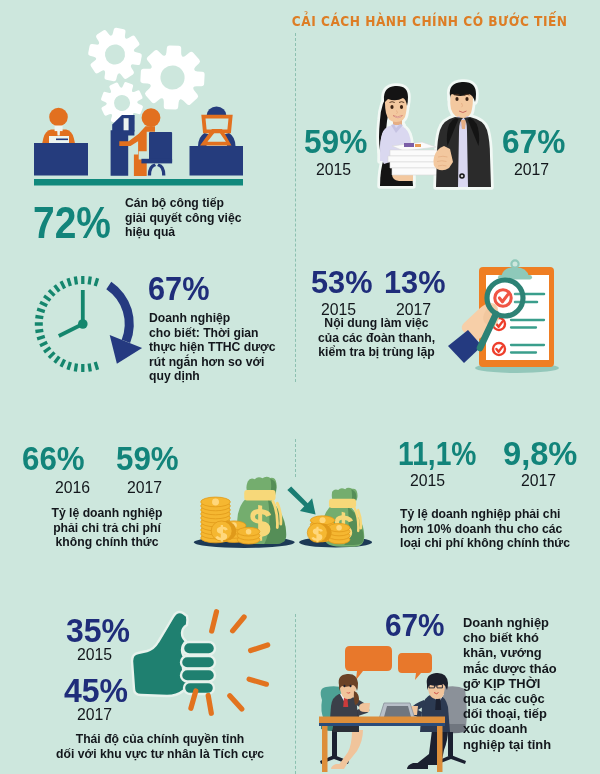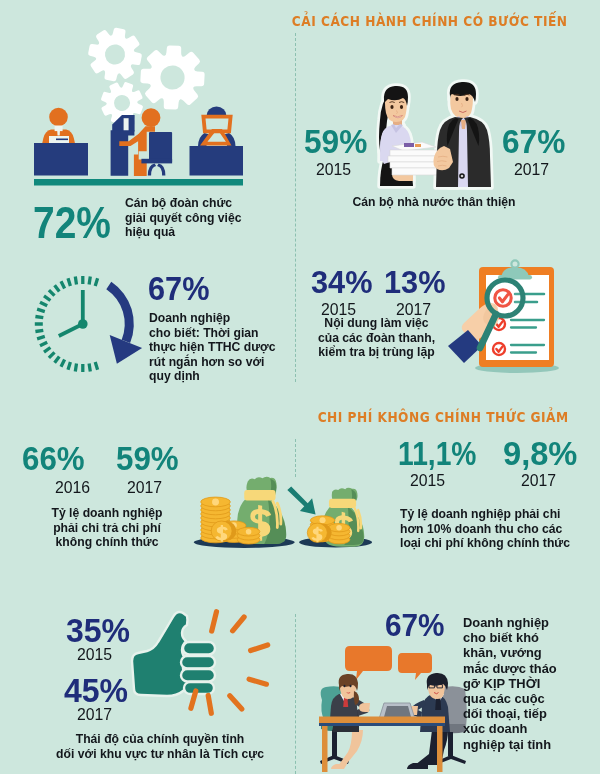--- a/index.html
+++ b/index.html
@@ -33,22 +33,20 @@
 <body>
 
 <div class="stage">
 
   <div class="vdiv" style="left:295px;top:33px;height:349px;"></div>
   <div class="vdiv" style="left:295px;top:439px;height:38px;"></div>
   <div class="vdiv" style="left:295px;top:614px;height:160px;"></div>
 
   <div class="sect-title" style="top:13.1px;">
     <span>CẢI CÁCH HÀNH CHÍNH CÓ BƯỚC TIẾN</span></div>
-  <div class="sect-title" style="top:409px;">
-    <span>CHI PHÍ KHÔNG CHÍNH THỨC GIẢM</span></div>
 
 <svg class="abs" style="left:0;top:0;width:600px;height:774px;" viewBox="0 0 600 774">
       <defs>
         <path id="gr" d="M75.16,-22.63L89.65,-21.97Q97.64,-21.60 97.64,-13.60L97.64,13.60Q97.64,21.60 89.65,21.97L75.16,22.63Q67.17,23.00 65.64,26.71L65.30,27.53Q63.76,31.24 69.15,37.15L78.92,47.86Q84.31,53.77 78.66,59.43L59.43,78.66Q53.77,84.31 47.86,78.92L37.15,69.15Q31.24,63.76 27.53,65.30L26.71,65.64Q23.00,67.17 22.63,75.16L21.97,89.65Q21.60,97.64 13.60,97.64L-13.60,97.64Q-21.60,97.64 -21.97,89.65L-22.63,75.16Q-23.00,67.17 -26.71,65.64L-27.53,65.30Q-31.24,63.76 -37.15,69.15L-47.86,78.92Q-53.77,84.31 -59.43,78.66L-78.66,59.43Q-84.31,53.77 -78.92,47.86L-69.15,37.15Q-63.76,31.24 -65.30,27.53L-65.64,26.71Q-67.17,23.00 -75.16,22.63L-89.65,21.97Q-97.64,21.60 -97.64,13.60L-97.64,-13.60Q-97.64,-21.60 -89.65,-21.97L-75.16,-22.63Q-67.17,-23.00 -65.64,-26.71L-65.30,-27.53Q-63.76,-31.24 -69.15,-37.15L-78.92,-47.86Q-84.31,-53.77 -78.66,-59.43L-59.43,-78.66Q-53.77,-84.31 -47.86,-78.92L-37.15,-69.15Q-31.24,-63.76 -27.53,-65.30L-26.71,-65.64Q-23.00,-67.17 -22.63,-75.16L-21.97,-89.65Q-21.60,-97.64 -13.60,-97.64L13.60,-97.64Q21.60,-97.64 21.97,-89.65L22.63,-75.16Q23.00,-67.17 26.71,-65.64L27.53,-65.30Q31.24,-63.76 37.15,-69.15L47.86,-78.92Q53.77,-84.31 59.43,-78.66L78.66,-59.43Q84.31,-53.77 78.92,-47.86L69.15,-37.15Q63.76,-31.24 65.30,-27.53L65.64,-26.71Q67.17,-23.00 75.16,-22.63ZM-37,0a37,37 0 1,0 74,0a37,37 0 1,0 -74,0Z"></path>
       </defs>
       <g fill="#ffffff" fill-rule="evenodd">
         <use href="#gr" transform="translate(115,54.5) scale(0.272) rotate(11)"></use>
         <use href="#gr" transform="translate(172.5,77.5) scale(0.327) rotate(3)"></use>
         <use href="#gr" transform="translate(122,103) scale(0.216) rotate(20)"></use>
       </g>
@@ -302,40 +300,39 @@
         <path d="M387,706 h21 l3,11 h-27 z" fill="#6f767f"></path>
         <path d="M376,717 h44 v3 h-44 z" fill="#8f969f"></path>
         <path d="M319,716.5 h126 v6.5 h-126 z" fill="#dd8e3a"></path>
         <path d="M319,723 h126 v3 h-126 z" fill="#2a4c7a"></path>
         <path d="M322,726 h5.5 v46 h-5.5 z" fill="#dd8e3a"></path>
         <path d="M437,726 h5.5 v46 h-5.5 z" fill="#dd8e3a"></path>
       </g>
     </svg>
 
   <div class="pct teal" style="left:33px;top:201px;font-size:44px;">72%</div>
-  <div class="cap" style="left:125px;top:196px;">Cán bộ đoàn chức
+  <div class="cap" style="left:125px;top:196px;">Cán bộ công tiếp
 giải quyết công việc
 hiệu quả</div>
 
   <div class="pct teal" style="left:304px;top:124px;font-size:34px;transform:scaleX(.93);">59%</div>
   <div class="yr" style="left:316px;top:162px;">2015</div>
 
   <div class="pct teal" style="left:502px;top:124px;font-size:34px;transform:scaleX(.93);">67%</div>
   <div class="yr" style="left:514px;top:162px;">2017</div>
 
-  <div class="cap" style="left:334px;top:195px;width:200px;text-align:center;">Cán bộ nhà nước thân thiện</div>
 
   <div class="pct navy" style="left:148px;top:272px;font-size:33px;transform:scaleX(.93);">67%</div>
   <div class="cap" style="left:149px;top:311px;">Doanh nghiệp
 cho biết: Thời gian
 thực hiện TTHC dược
 rút ngắn hơn so với
 quy dịnh</div>
 
-  <div class="pct navy" style="left:311px;top:267px;font-size:31px;transform:scaleX(.99);">34%</div>
+  <div class="pct navy" style="left:311px;top:267px;font-size:31px;transform:scaleX(.99);">53%</div>
   <div class="yr" style="left:321px;top:302px;">2015</div>
   <div class="pct navy" style="left:384px;top:267px;font-size:31px;transform:scaleX(.99);">13%</div>
   <div class="yr" style="left:396px;top:302px;">2017</div>
   <div class="cap" style="left:301px;top:316px;width:151px;text-align:center;">Nội dung làm việc
 của các đoàn thanh,
 kiểm tra bị trùng lặp</div>
 
   <div class="pct teal" style="left:22px;top:441px;font-size:34px;transform:scaleX(.92);">66%</div>
   <div class="yr" style="left:35px;top:480px;margin-left:20px;">2016</div>
   <div class="pct teal" style="left:116px;top:441px;font-size:34px;transform:scaleX(.92);">59%</div>

